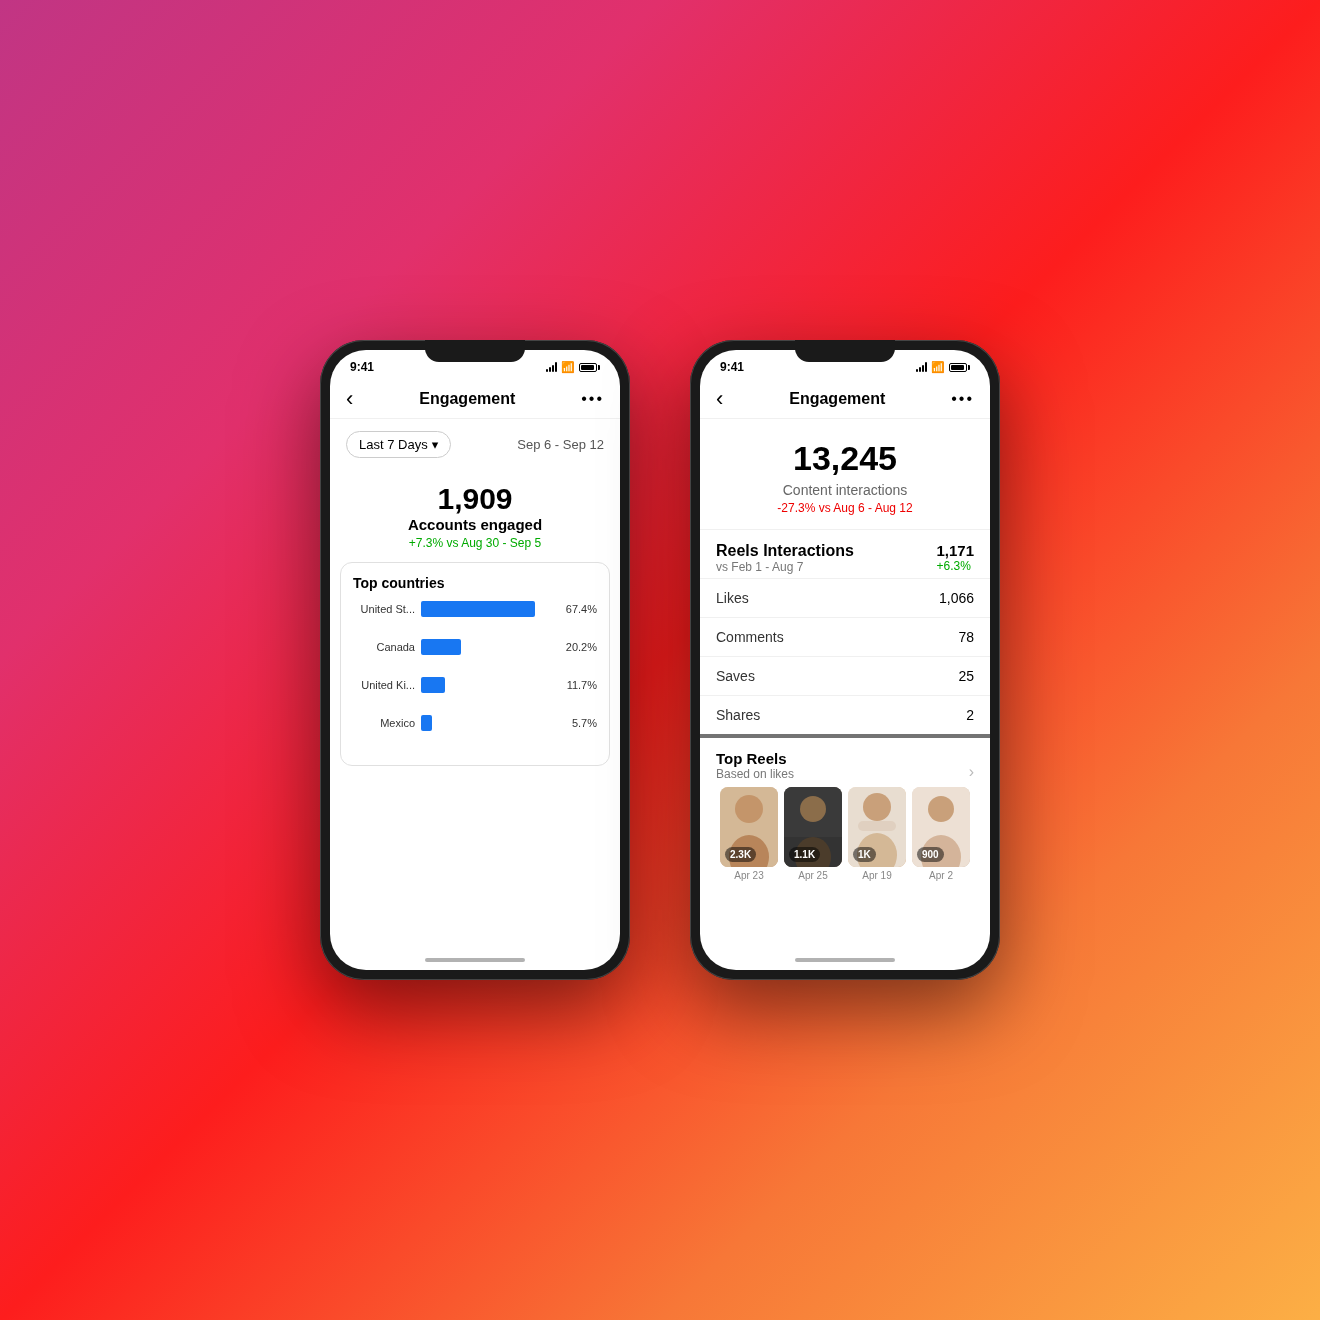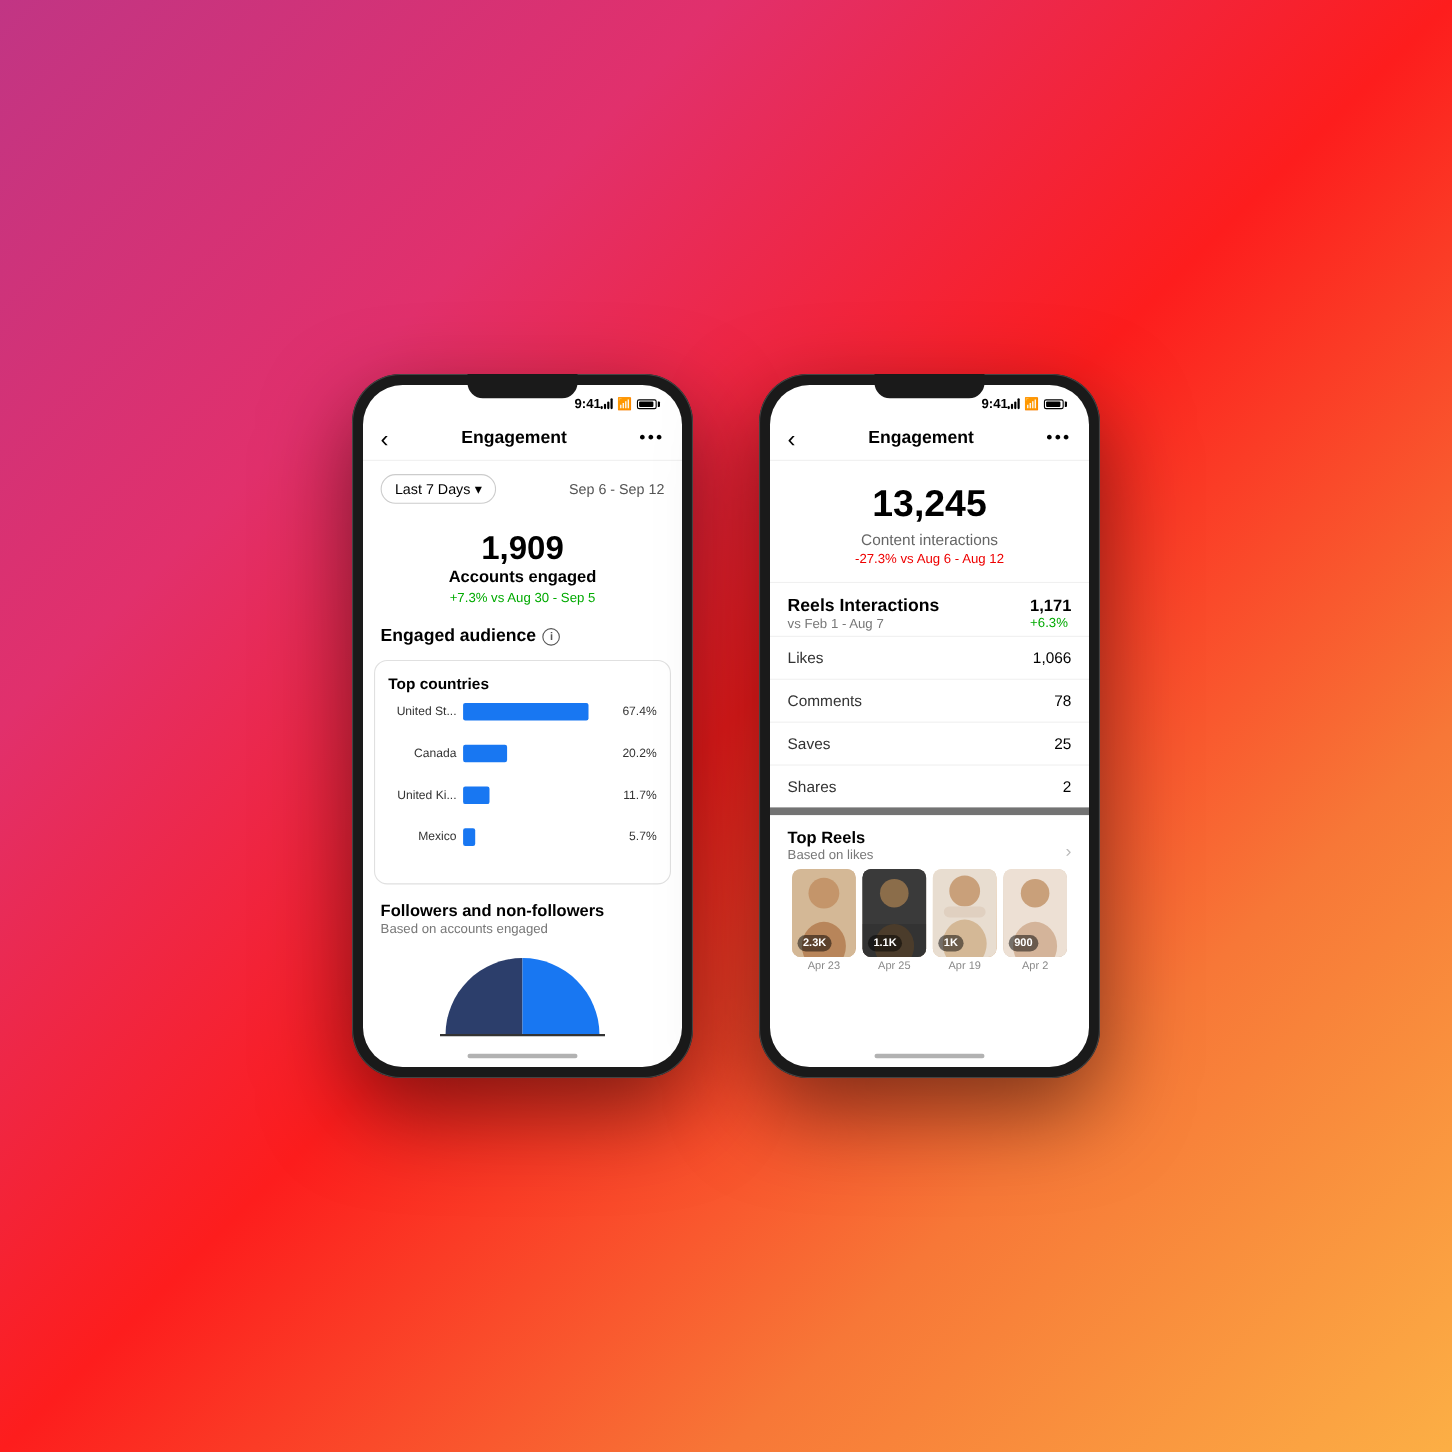--- a/index.html
+++ b/index.html
@@ -45,21 +45,21 @@
       width: 100px;
       height: 22px;
       background: #1a1a1a;
       border-radius: 0 0 14px 14px;
       z-index: 10;
     }
 
     
     .status-bar {
       display: flex;
-      justify-content: flex-end;
+      justify-content: space-between;
       align-items: center;
       padding: 8px 20px 4px;
       height: 30px;
       font-size: 11px;
       font-weight: 600;
     }
 
     .status-time { font-size: 12px; font-weight: 700; }
 
     .status-icons {
@@ -307,21 +307,21 @@
       font-size: 14px;
       font-weight: 500;
     }
 
     
     .top-reels-header {
       display: flex;
       justify-content: space-between;
       align-items: flex-end;
       padding: 12px 16px 6px;
-      border-top: 7px solid #737373;
+      border-top: 4px solid #737373;
     }
 
     .top-reels-title {
       font-size: 15px;
       font-weight: 700;
     }
 
     .top-reels-sub {
       font-size: 12px;
       color: #777;
@@ -478,24 +478,20 @@
         </div>
         <span class="date-range">Sep 6 - Sep 12</span>
       </div>
 
       <div class="main-stat">
         <div class="main-number">1,909</div>
         <div class="main-label">Accounts engaged</div>
         <div class="main-change-green">+7.3% vs Aug 30 - Sep 5</div>
       </div>
 
-      <div class="section-title">
-        <span>Engaged audience</span>
-        <div class="info-circle">i</div>
-      </div>
 
       <div class="card">
         <div class="card-title">Top countries</div>
 
         <div class="country-row">
           <span class="country-name">United St...</span>
           <div class="bar-container">
             <div class="bar" style="width:85%;"></div>
           </div>
           <span class="country-pct">67.4%</span>
@@ -519,35 +515,20 @@
 
         <div class="country-row">
           <span class="country-name">Mexico</span>
           <div class="bar-container">
             <div class="bar" style="width:8%;"></div>
           </div>
           <span class="country-pct">5.7%</span>
         </div>
       </div>
 
-      <div class="followers-section">
-        <div class="followers-title">Followers and non-followers</div>
-        <div class="followers-sub">Based on accounts engaged</div>
-
-        <div class="pie-container">
-          <svg class="pie-svg" width="160" height="85" viewBox="0 0 160 85">
-
-            <path d="M80,80 L10,80 A70,70 0 0,1 80,10 Z" fill="#2c3e6b"></path>
-
-            <path d="M80,80 L80,10 A70,70 0 0,1 150,80 Z" fill="#1877f2"></path>
-
-            <line x1="5" y1="80" x2="155" y2="80" stroke="#333" stroke-width="2"></line>
-          </svg>
-        </div>
-      </div>
 
     </div>
 
     <div class="home-indicator"></div>
   </div>
 </div>
 
 <div class="phone">
   <div class="notch"></div>
   <div class="phone-screen">

